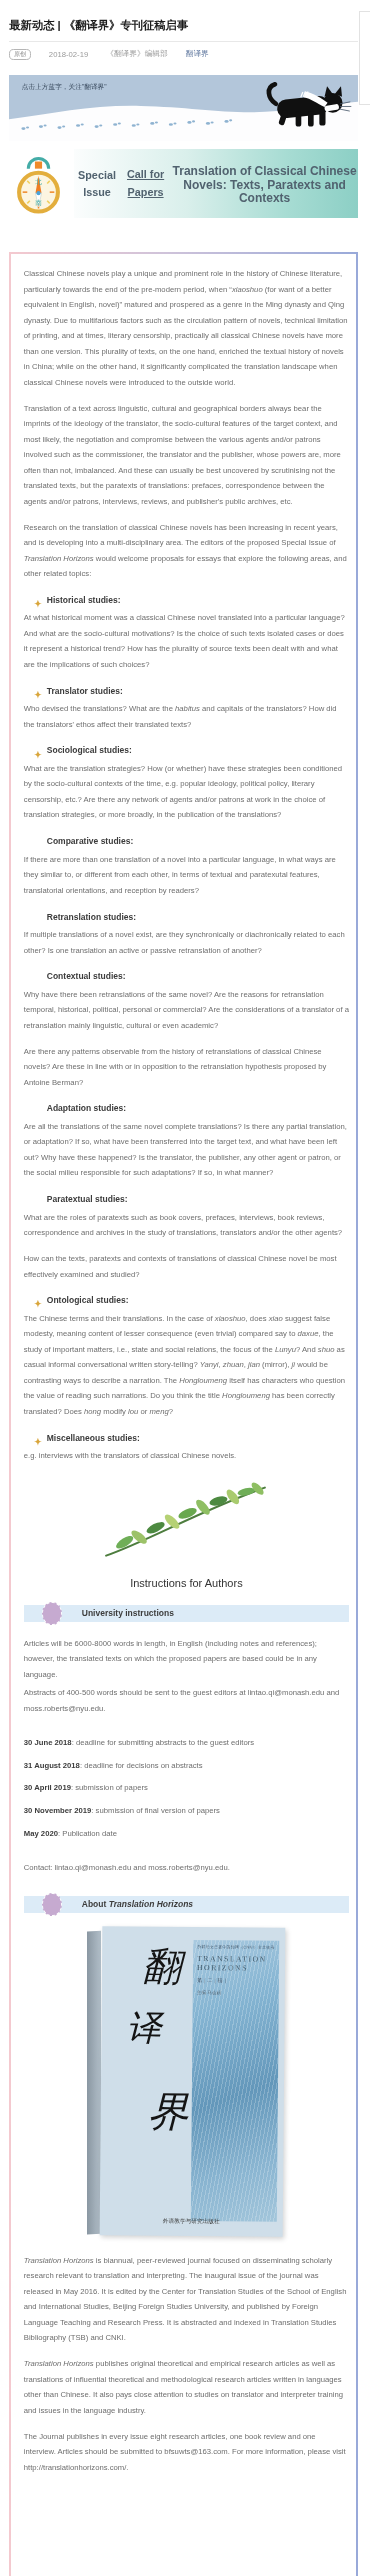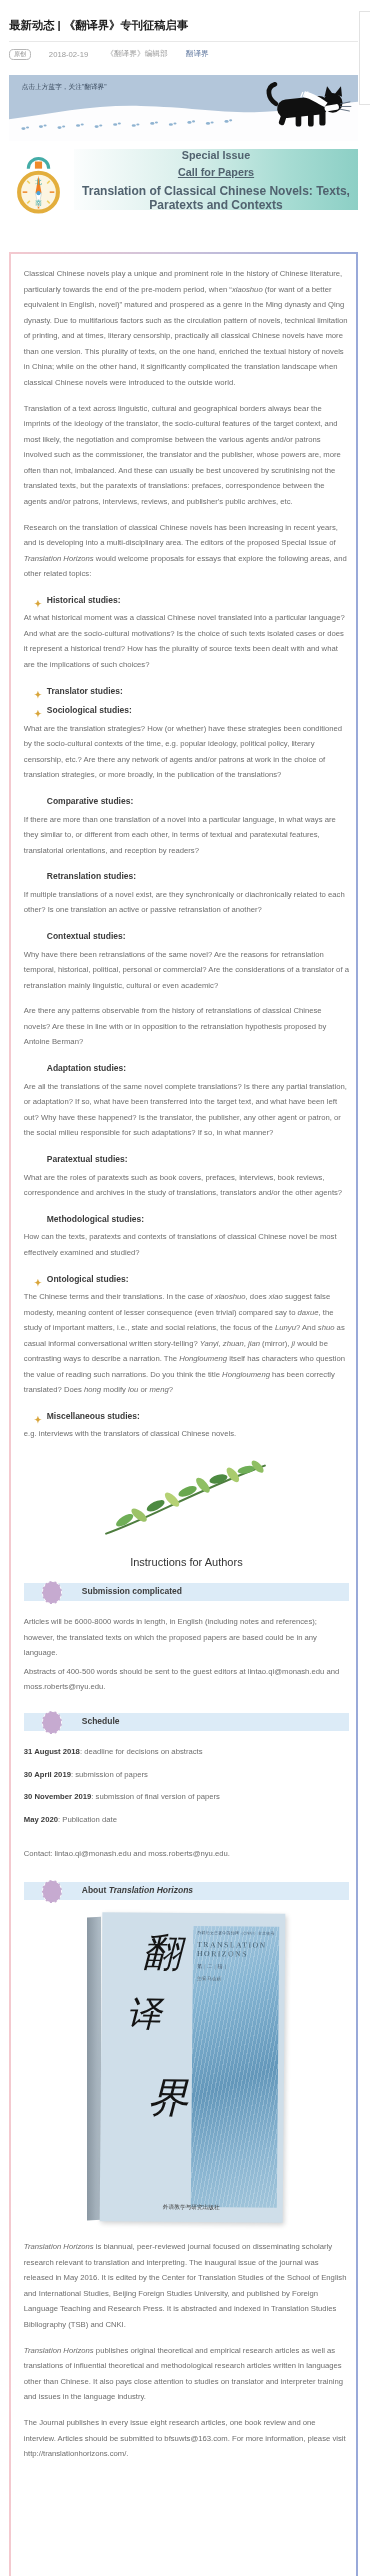--- a/index.html
+++ b/index.html
@@ -16,23 +16,23 @@
   .account-link{color:#60789f;}
 
   .float-panel{position:absolute;left:359px;top:11.3px;width:15.5px;height:92px;background:#fff;border:0.5px solid #e2e2e2;}
 
   
   .cat-banner{position:absolute;left:9.3px;top:75px;width:349px;height:66px;overflow:hidden;}
   .cat-banner svg{display:block;}
   .cat-text{position:absolute;left:12.4px;top:8.2px;font-size:6.7px;color:#35465a;}
 
   
-  .teal-banner{position:absolute;left:74px;top:149px;width:284px;height:61px;
+  .teal-banner{position:absolute;left:74px;top:149px;width:284px;height:69px;
     background:linear-gradient(90deg,#fbfdfd 0%,#d9efeb 40%,#a7dcd3 75%,#8ccfc5 100%);
-    display:flex;flex-direction:column;justify-content:center;align-items:center;text-align:center;color:#51626f;}
+    display:flex;justify-content:center;align-items:center;text-align:center;color:#51626f;}
   .tb1{font-size:10.8px;font-weight:bold;line-height:16.5px;}
   .tb2{font-size:10.8px;font-weight:bold;line-height:17.5px;text-decoration:underline;}
   .tb3{font-size:12px;font-weight:bold;line-height:13.4px;width:278px;margin-top:4.1px;}
   .compass{position:absolute;left:14.4px;top:155px;}
 
   
   .main-box{position:absolute;left:9.3px;top:252px;width:349px;height:2948px;box-sizing:border-box;
     padding:2.1px;background:linear-gradient(90deg,#f4c9cf 0%,#cfc3da 45%,#98a9d9 100%);}
   .main-inner{background:#fff;width:100%;height:100%;box-sizing:border-box;padding:12.4px 7.2px 5.2px 12.4px;overflow:hidden;}
   .main-inner p{margin:0 0 10.3px;font-size:7.7px;line-height:15.5px;color:#6e6e6e;}
@@ -167,34 +167,34 @@
 
   <div class="main-box">
   <div class="main-inner">
     <p><span>Classical Chinese novels play a unique and prominent role in the history of Chinese literature, particularly towards the end of the pre-modern period, when “</span><span class="i">xiaoshuo</span><span> (for want of a better equivalent in English, novel)” matured and prospered as a genre in the Ming dynasty and Qing dynasty. Due to multifarious factors such as the circulation pattern of novels, technical limitation of printing, and at times, literary censorship, practically all classical Chinese novels have more than one version. This plurality of texts, on the one hand, enriched the textual history of novels in China; while on the other hand, it significantly complicated the translation landscape when classical Chinese novels were introduced to the outside world.</span></p>
     <p><span>Translation of a text across linguistic, cultural and geographical borders always bear the imprints of the ideology of the translator, the socio-cultural features of the target context, and most likely, the negotiation and compromise between the various agents and/or patrons involved such as the commissioner, the translator and the publisher, whose powers are, more often than not, imbalanced. And these can usually be best uncovered by scrutinising not the translated texts, but the paratexts of translations: prefaces, correspondence between the agents and/or patrons, interviews, reviews, and publisher's public archives, etc.</span></p>
     <p><span>Research on the translation of classical Chinese novels has been increasing in recent years, and is developing into a multi-disciplinary area. The editors of the proposed Special Issue of </span><span class="i">Translation Horizons</span><span> would welcome proposals for essays that explore the following areas, and other related topics:</span></p>
 
     <div class="sec-h"><span class="diamond">✦</span><span>Historical studies:</span></div>
     <p><span>At what historical moment was a classical Chinese novel translated into a particular language? And what are the socio-cultural motivations? Is the choice of such texts isolated cases or does it represent a historical trend? How has the plurality of source texts been dealt with and what are the implications of such choices?</span></p>
     <div class="sec-h"><span class="diamond">✦</span><span>Translator studies:</span></div>
+    <p><span>Who devised the translations? What are the </span><span class="i">habitus</span><span> and capitals of the translators? How did the translators' ethos affect their translated texts?</span></p>
     <div class="sec-h"><span class="diamond">✦</span><span>Sociological studies:</span></div>
     <p><span>What are the translation strategies? How (or whether) have these strategies been conditioned by the socio-cultural contexts of the time, e.g. popular ideology, political policy, literary censorship, etc.? Are there any network of agents and/or patrons at work in the choice of translation strategies, or more broadly, in the publication of the translations?</span></p>
     <div class="sec-h"><span>Comparative studies:</span></div>
     <p><span>If there are more than one translation of a novel into a particular language, in what ways are they similar to, or different from each other, in terms of textual and paratexutal features, translatorial orientations, and reception by readers?</span></p>
     <div class="sec-h"><span>Retranslation studies:</span></div>
     <p><span>If multiple translations of a novel exist, are they synchronically or diachronically related to each other? Is one translation an active or passive retranslation of another?</span></p>
     <div class="sec-h"><span>Contextual studies:</span></div>
     <p><span>Why have there been retranslations of the same novel? Are the reasons for retranslation temporal, historical, political, personal or commercial? Are the considerations of a translator of a retranslation mainly linguistic, cultural or even academic?</span></p>
     <p><span>Are there any patterns observable from the history of retranslations of classical Chinese novels? Are these in line with or in opposition to the retranslation hypothesis proposed by Antoine Berman?</span></p>
     <div class="sec-h"><span>Adaptation studies:</span></div>
     <p><span>Are all the translations of the same novel complete translations? Is there any partial translation, or adaptation? If so, what have been transferred into the target text, and what have been left out? Why have these happened? Is the translator, the publisher, any other agent or patron, or the social milieu responsible for such adaptations? If so, in what manner?</span></p>
     <div class="sec-h"><span>Paratextual studies:</span></div>
     <p><span>What are the roles of paratexts such as book covers, prefaces, interviews, book reviews, correspondence and archives in the study of translations, translators and/or the other agents?</span></p>
-    <div class="sec-h"><span>Methodological studies:</span></div>
     <p><span>How can the texts, paratexts and contexts of translations of classical Chinese novel be most effectively examined and studied?</span></p>
     <div class="sec-h"><span class="diamond">✦</span><span>Ontological studies:</span></div>
     <p><span>The Chinese terms and their translations. In the case of </span><span class="i">xiaoshuo</span><span>, does </span><span class="i">xiao</span><span> suggest false modesty, meaning content of lesser consequence (even trivial) compared say to </span><span class="i">daxue</span><span>, the study of important matters, i.e., state and social relations, the focus of the </span><span class="i">Lunyu</span><span>?  And </span><span class="i">shuo</span><span> as casual informal conversational written story-telling?  </span><span class="i">Yanyi</span><span>, </span><span class="i">zhuan</span><span>, </span><span class="i">jian</span><span> (mirror), </span><span class="i">ji</span><span> would be contrasting ways to describe a narration.  The </span><span class="i">Hongloumeng</span><span> itself has characters who question the value of reading such narrations.  Do you think the title </span><span class="i">Hongloumeng</span><span> has been correctly translated?  Does </span><span class="i">hong</span><span> modify </span><span class="i">lou</span><span> or </span><span class="i">meng</span><span>?</span></p>
     <div class="sec-h"><span class="diamond">✦</span><span>Miscellaneous studies:</span></div>
     <p><span>e.g. interviews with the translators of classical Chinese novels.</span></p>
 
     <div class="center-art">
       <svg width="170" height="88" viewBox="0 0 330 170">
         <path d="M10,158 C90,130 190,72 318,26" stroke="#4d7d3e" stroke-width="4" fill="none" stroke-linecap="round"></path>
         <g>
@@ -209,29 +209,26 @@
           <ellipse cx="282" cy="34" rx="17" ry="7" fill="#6fae57" transform="rotate(-12 282 34)"></ellipse>
           <ellipse cx="304" cy="28" rx="15" ry="7" fill="#8fbf63" transform="rotate(46 304 28)"></ellipse>
         </g>
       </svg>
     </div>
 
     <div class="ifa">Instructions for Authors</div>
 
     <div class="bar">
       <div class="bar-badge"></div>
-      <div class="bar-label">Submission complicated</div>
+      <div class="bar-label">University instructions</div>
     </div>
     <p style="margin-bottom:3.1px;"><span>Articles will be 6000-8000 words in length, in English (including notes and references); however, the translated texts on which the proposed papers are based could be in any language.</span></p>
     <p style="margin-bottom:18.5px;"><span>Abstracts of 400-500 words should be sent to the guest editors at lintao.qi@monash.edu and moss.roberts@nyu.edu.</span></p>
 
-    <div class="bar">
-      <div class="bar-badge"></div>
-      <div class="bar-label">Schedule</div>
-    </div>
+    <div class="sched"><span class="b">30 June 2018</span><span>: deadline for submitting abstracts to the guest editors</span></div>
     <div class="sched"><span class="b">31 August 2018</span><span>: deadline for decisions on abstracts</span></div>
     <div class="sched"><span class="b">30 April 2019</span><span>: submission of papers</span></div>
     <div class="sched"><span class="b">30 November 2019</span><span>: submission of final version of papers</span></div>
     <div class="sched" style="margin-bottom:17.5px;"><span class="b">May 2020</span><span>: Publication date</span></div>
 
     <p style="margin-bottom:20.6px;">Contact: lintao.qi@monash.edu and moss.roberts@nyu.edu.</p>
 
     <div class="bar">
       <div class="bar-badge"></div>
       <div class="bar-label"><span>About </span><span class="i">Translation Horizons</span></div>

